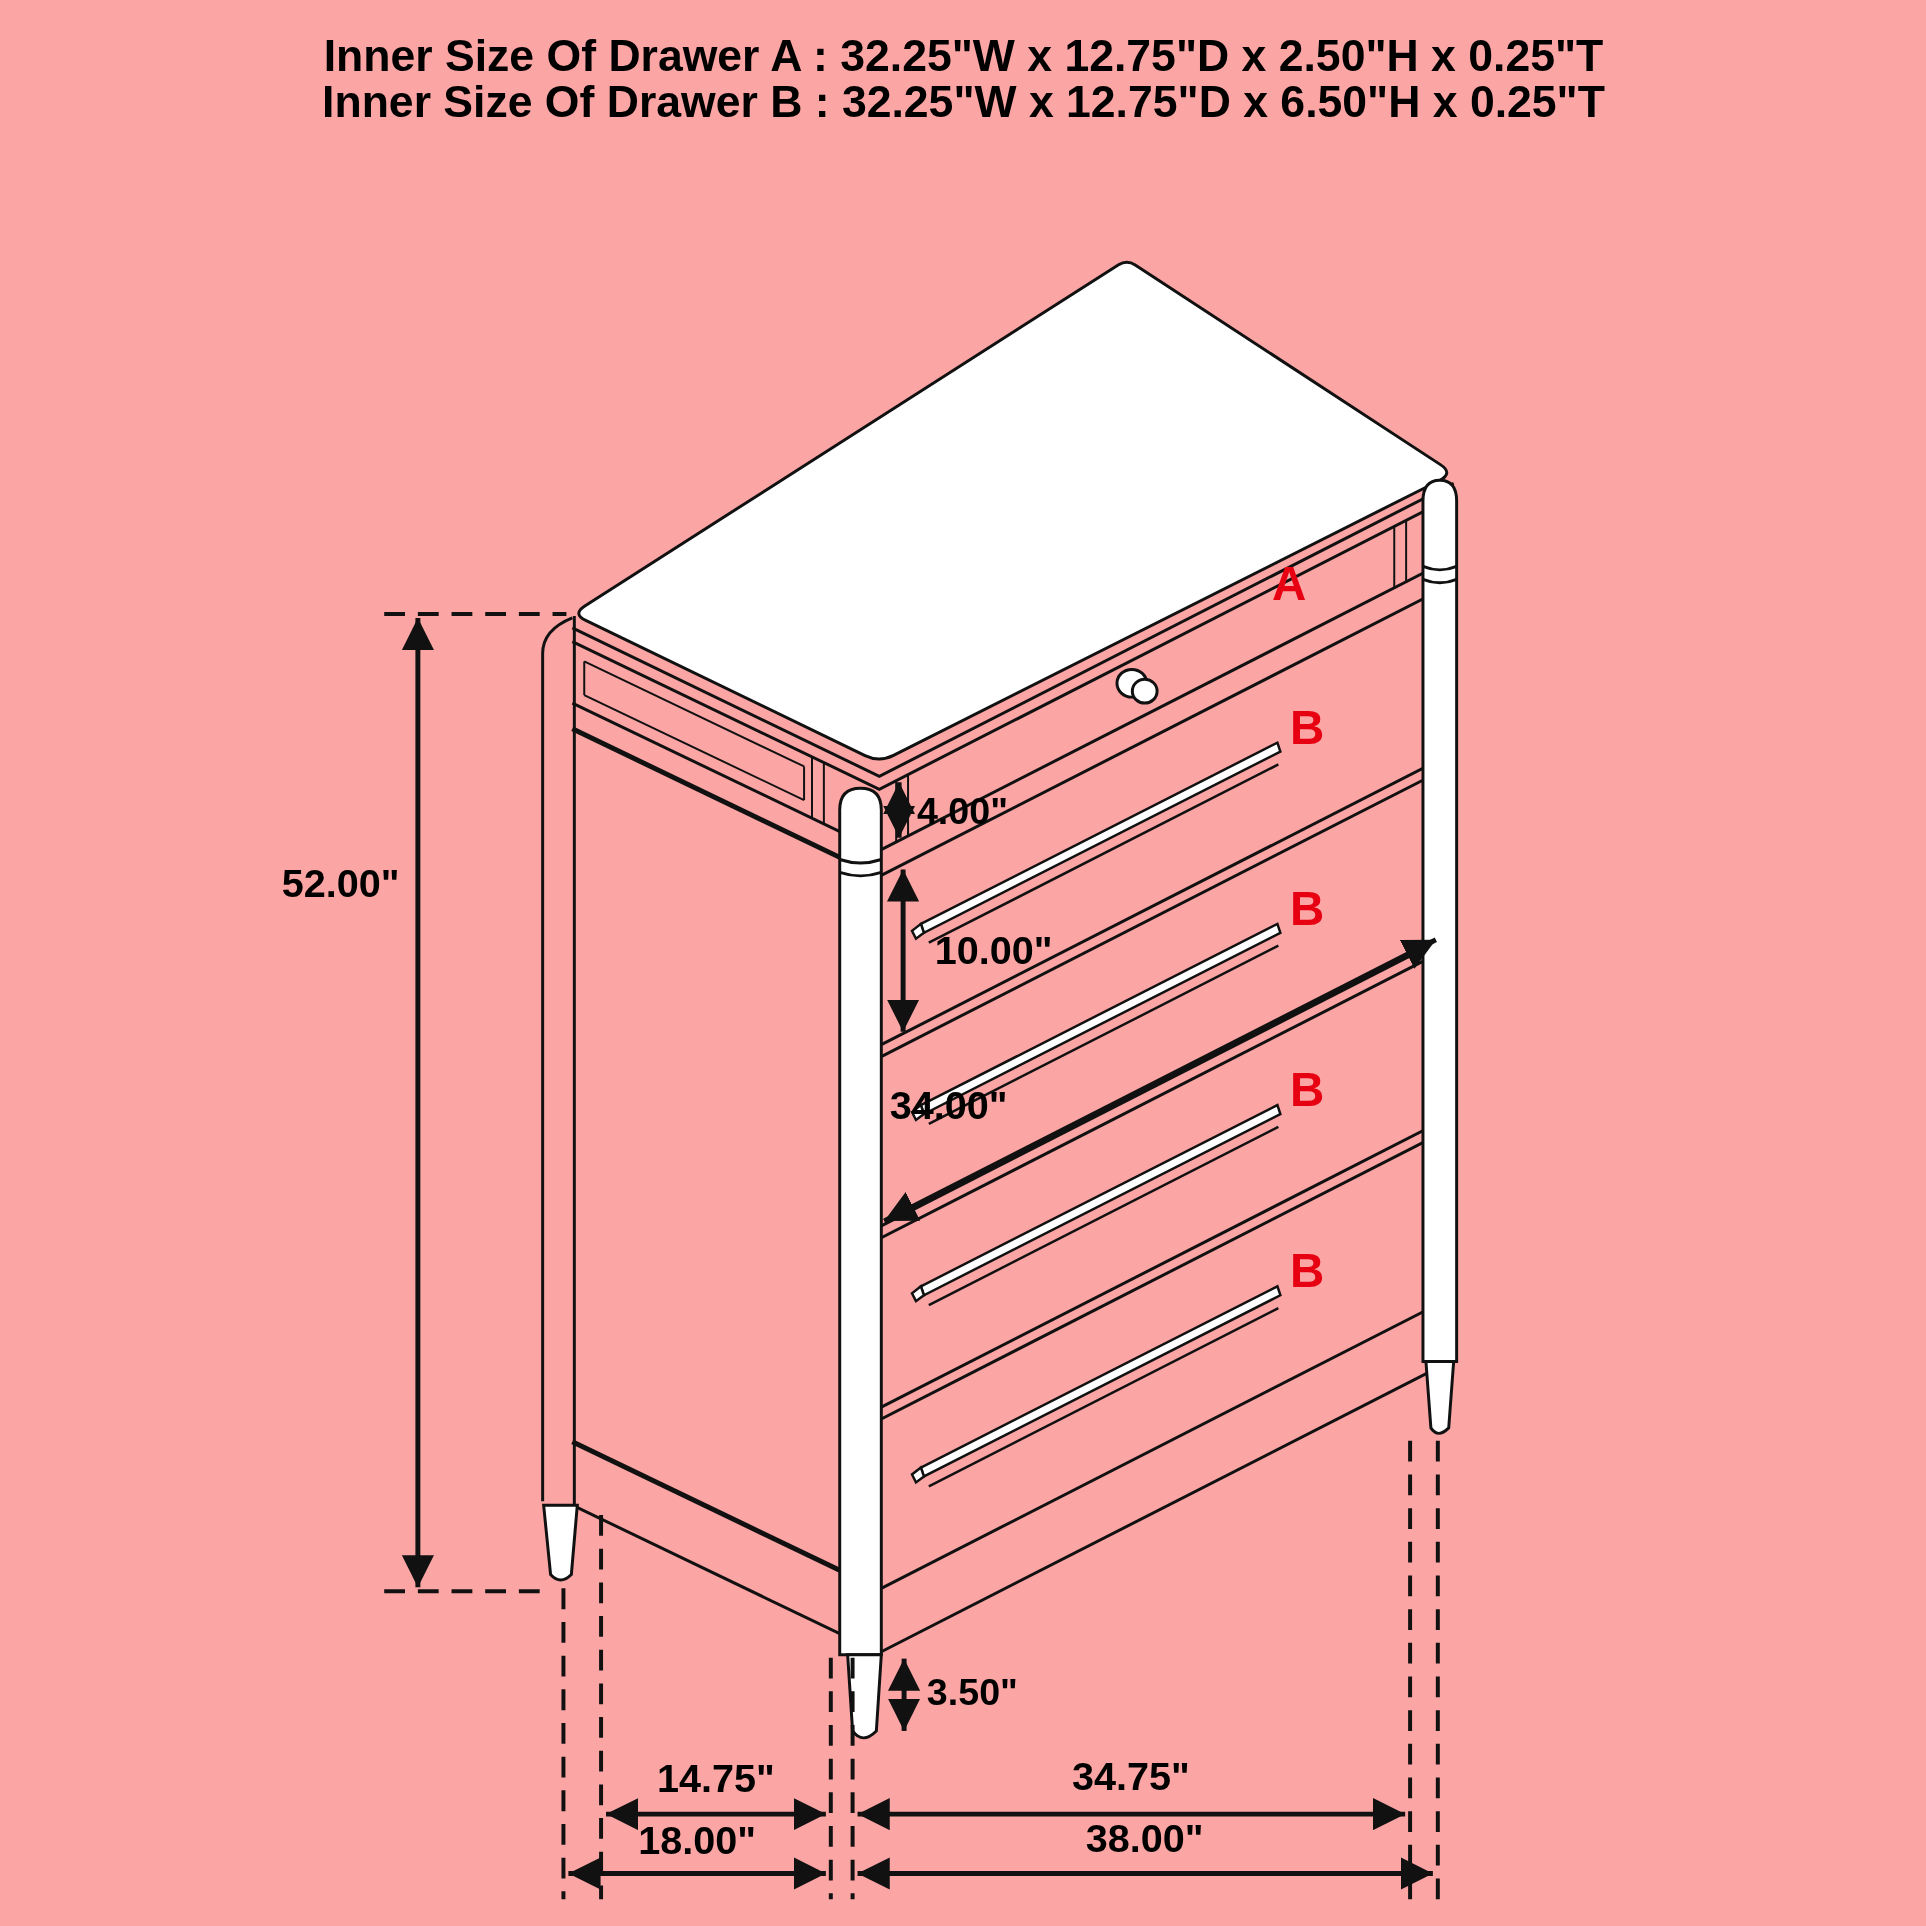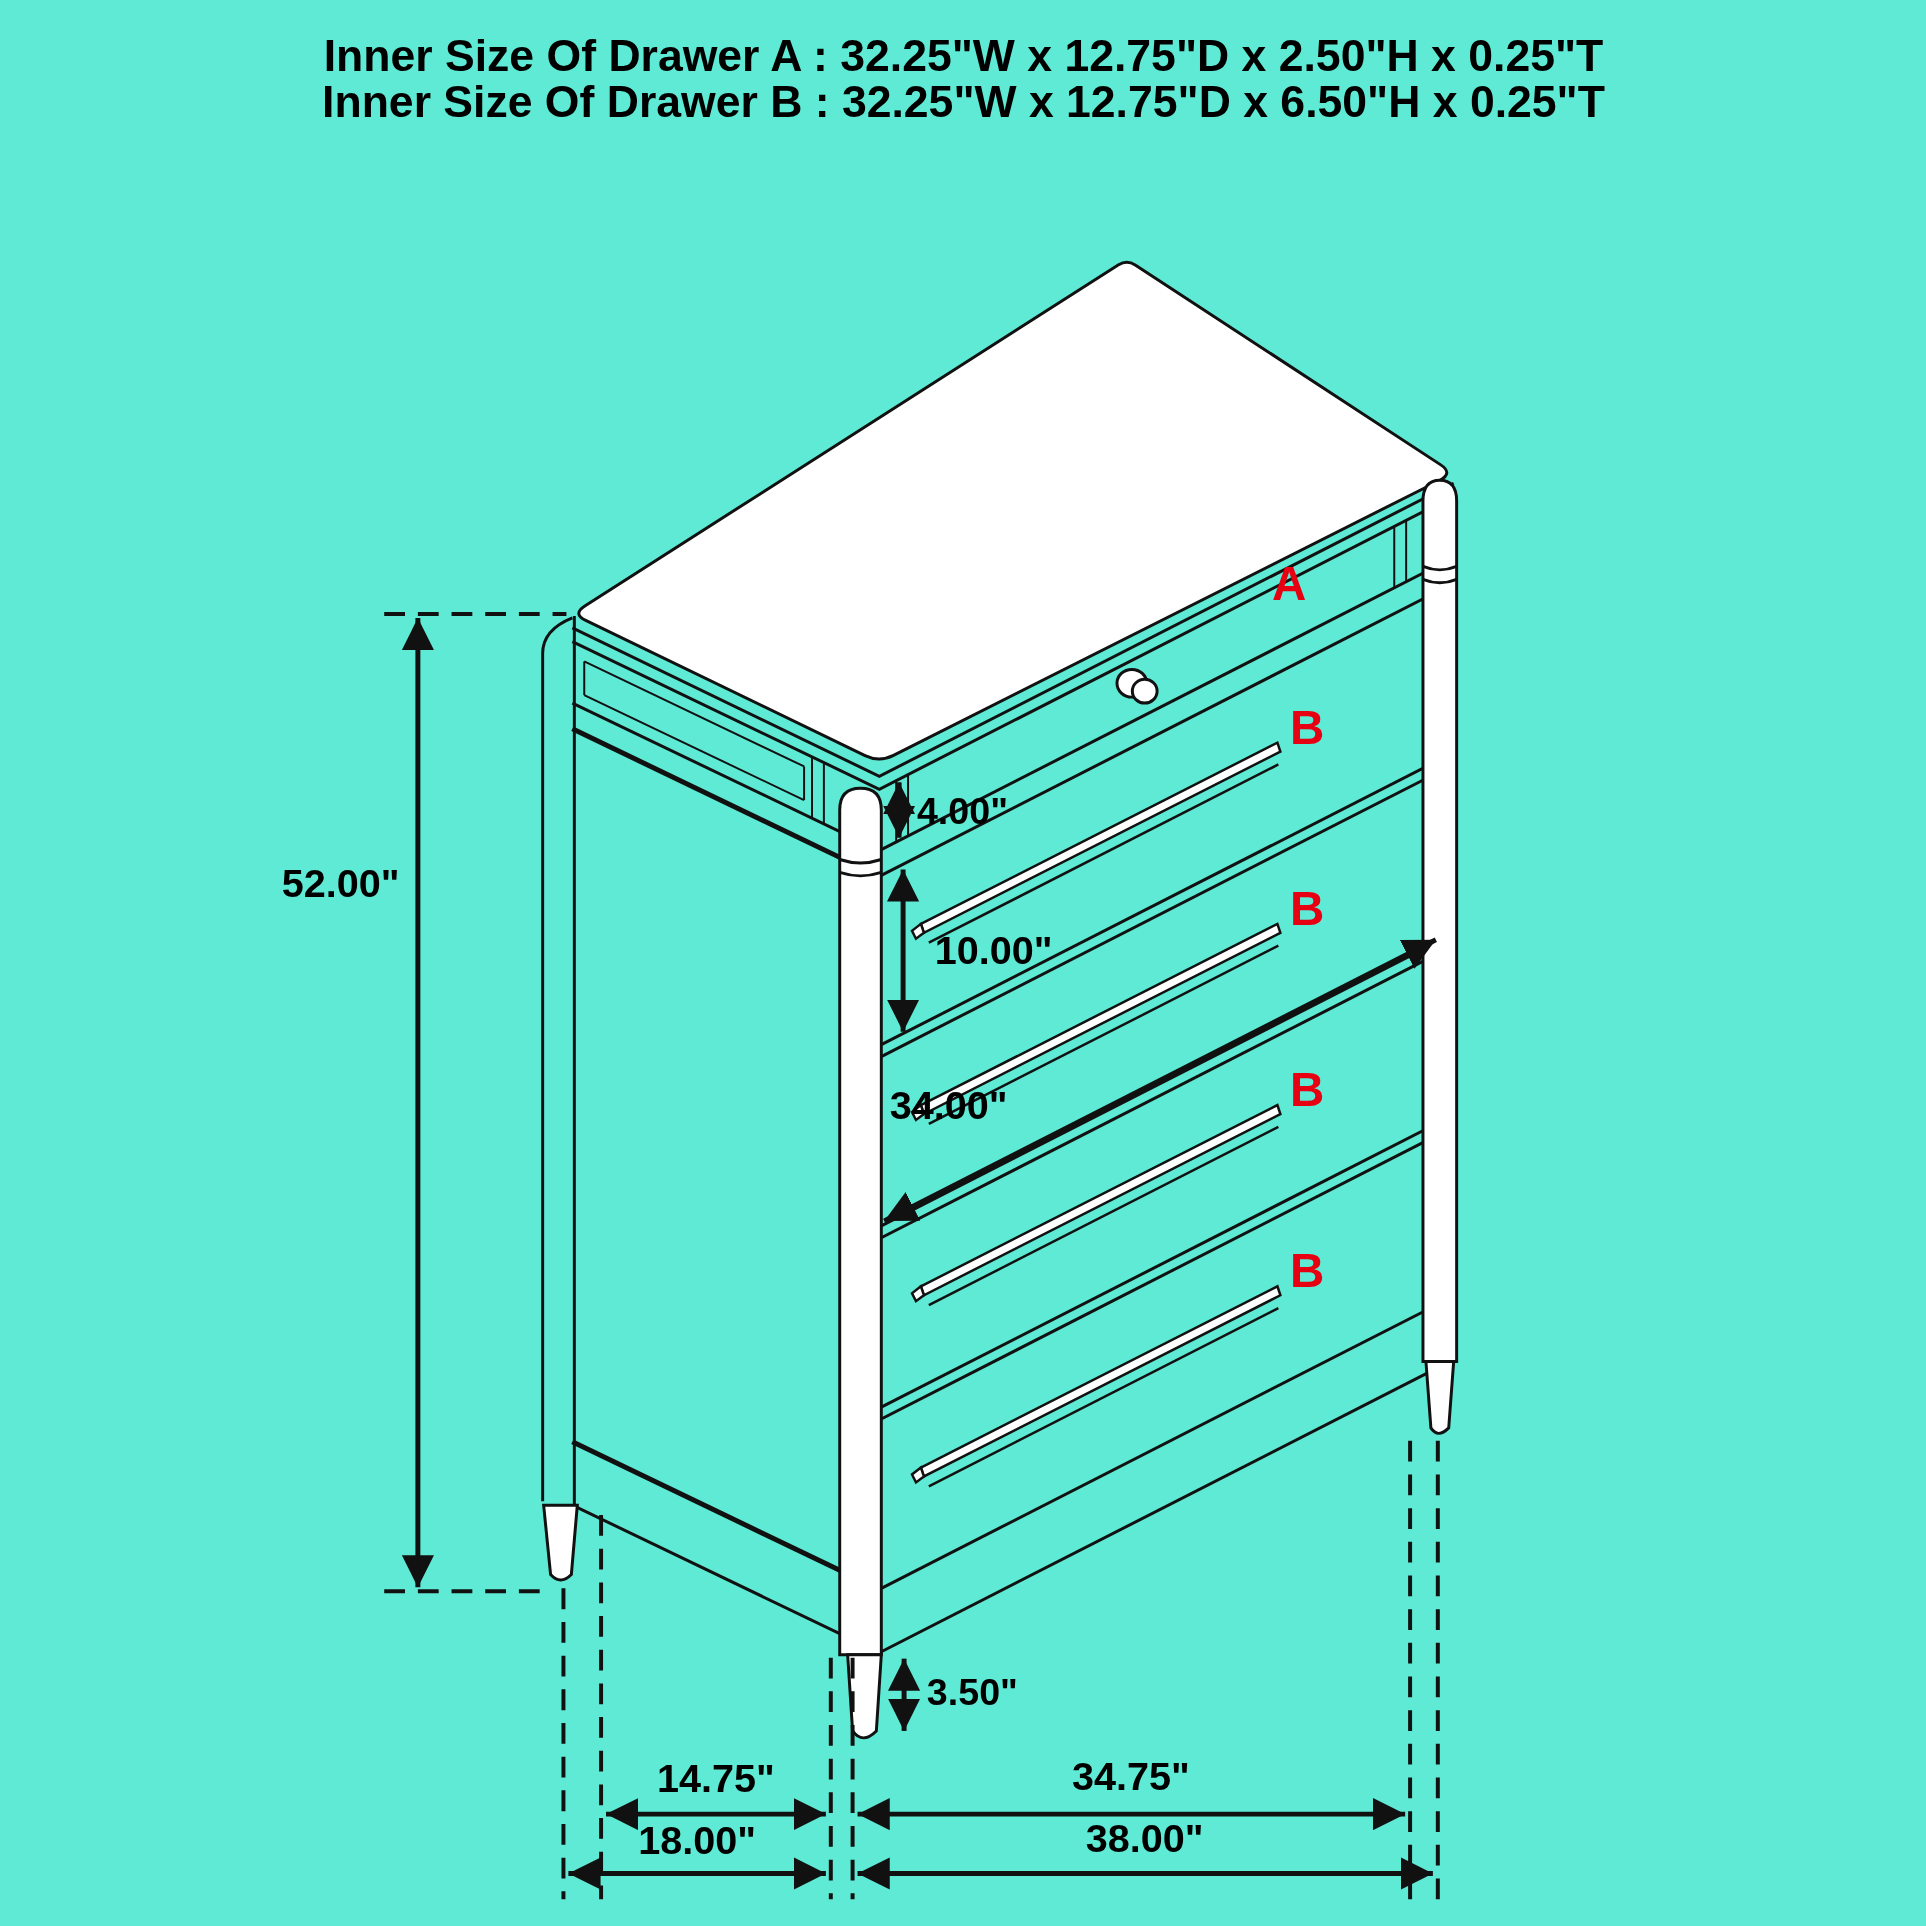--- a/index.html
+++ b/index.html
@@ -1,16 +1,16 @@
 <!DOCTYPE html>
 <html><head>
 <meta charset="utf-8">
 <style>
   html,body{margin:0;padding:0;background:#ffffff;}
-  .page{position:relative;width:1927px;height:1927px;background:#5eead4;overflow:hidden;
+  .page{position:relative;width:1927px;height:1927px;background:#fca5a5;overflow:hidden;
         font-family:"Liberation Sans",sans-serif;}
   svg text{font-family:"Liberation Sans",sans-serif;}
   .hdr{font-weight:bold;font-size:45px;fill:#000000;}
   .dim{font-weight:bold;font-size:40px;fill:#000000;}
   .dimsm{font-weight:bold;font-size:38px;fill:#000000;}
   .red{font-weight:bold;font-size:48px;}
 </style>
 </head>
 <body>
 

